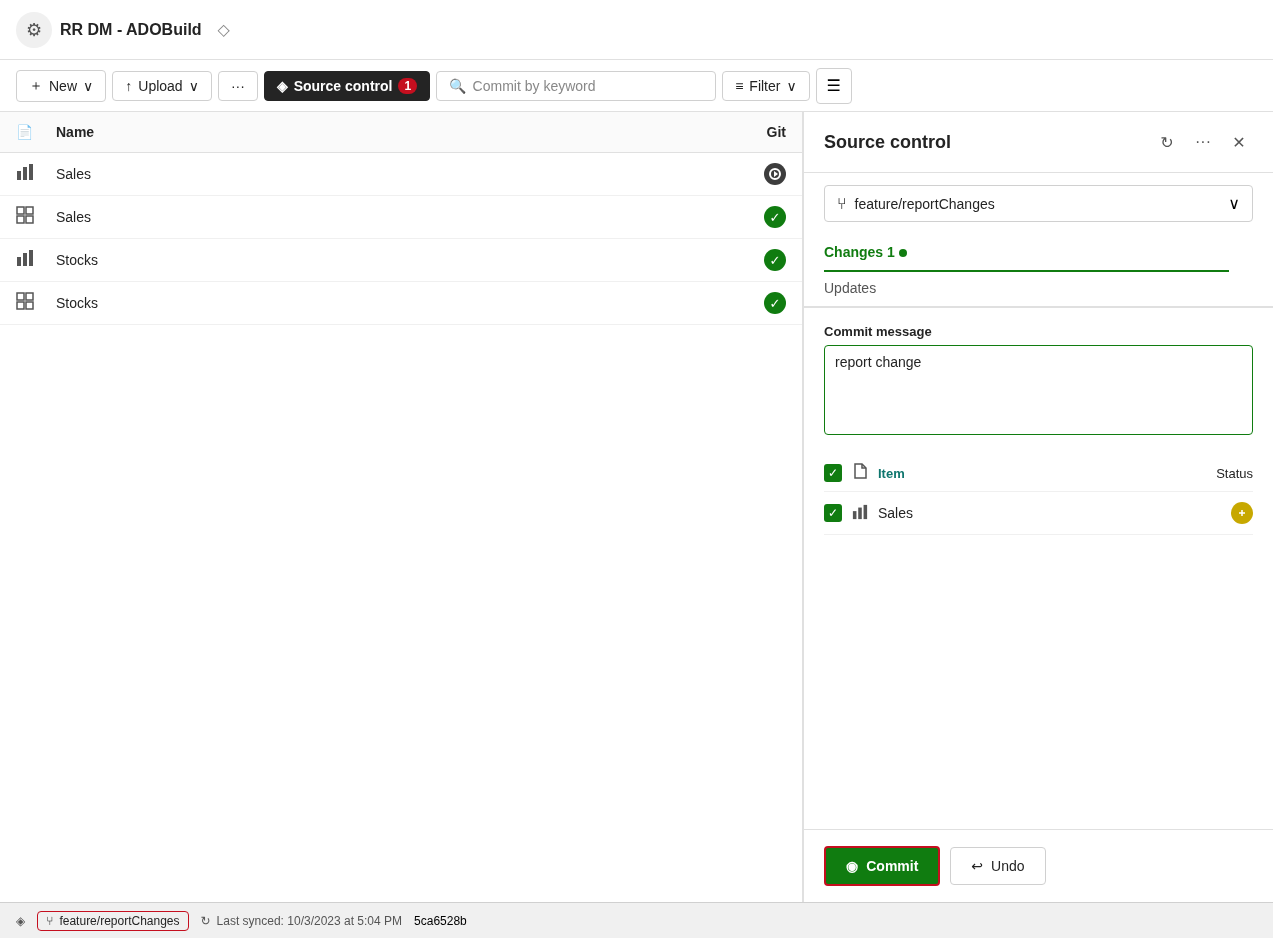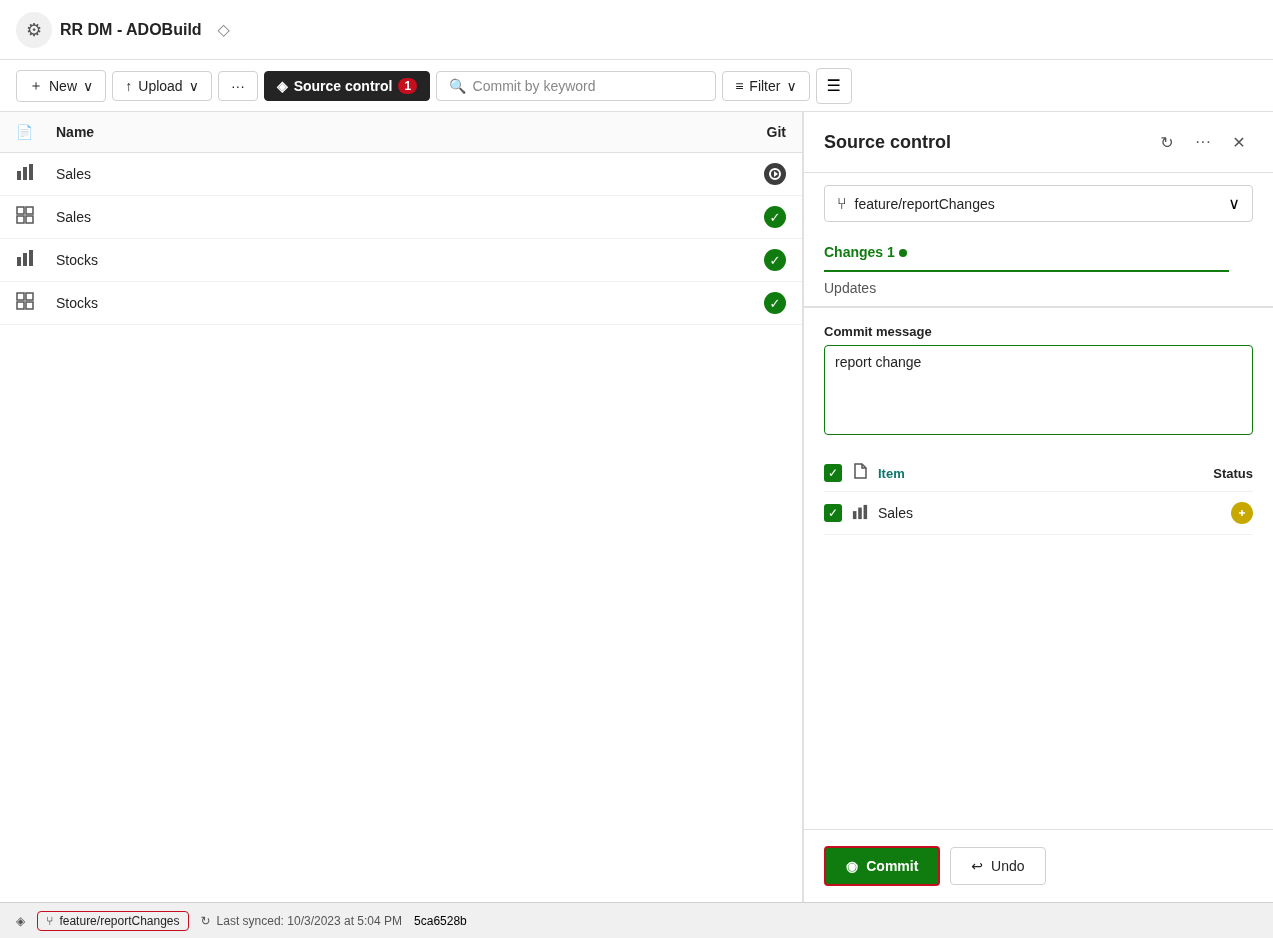--- a/index.html
+++ b/index.html
@@ -164,21 +164,21 @@
       display: flex; align-items: center; gap: 10px;
       padding: 8px 0; border-bottom: 1px solid #f0f0f0;
     }
     .checkbox {
       width: 18px; height: 18px; background: #107c10;
       border-radius: 3px; display: flex; align-items: center;
       justify-content: center; color: #fff; font-size: 12px;
       flex-shrink: 0;
     }
     .changes-col-item { flex: 1; font-size: 13px; font-weight: 600; color: #0f766e; }
-    .changes-col-status { width: 60px; font-size: 13px; font-weight: 700; color: #242424; text-align: right; }
+    .changes-col-status { width: 60px; font-size: 13px; font-weight: 400; color: #242424; text-align: right; }
 
     .change-row {
       display: flex; align-items: center; gap: 10px;
       padding: 10px 0; border-bottom: 1px solid #f0f0f0;
     }
     .change-icon { color: #555; font-size: 15px; }
     .change-name { flex: 1; font-size: 14px; color: #242424; }
     .change-status-icon {
       width: 22px; height: 22px; border-radius: 50%;
       display: flex; align-items: center; justify-content: center;

